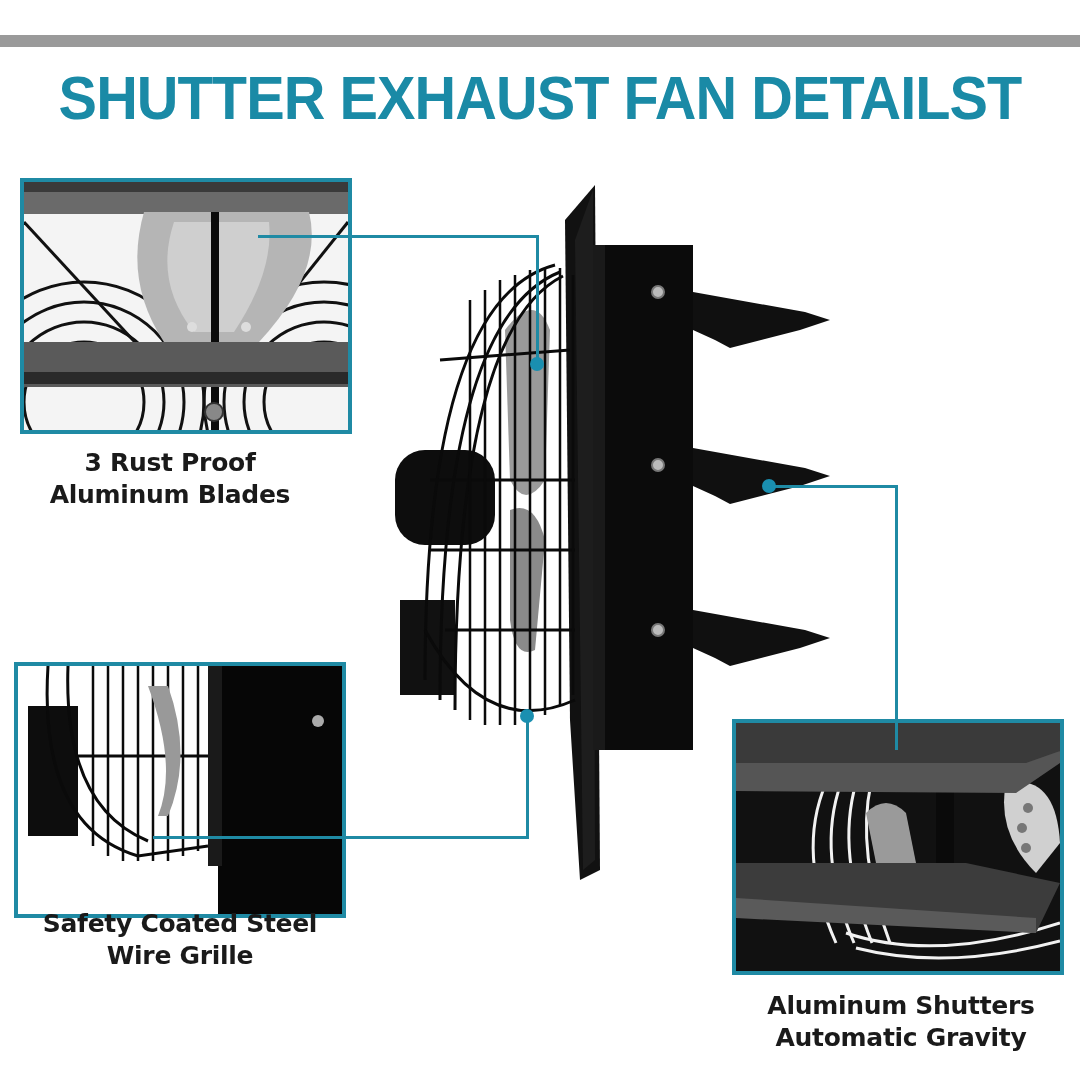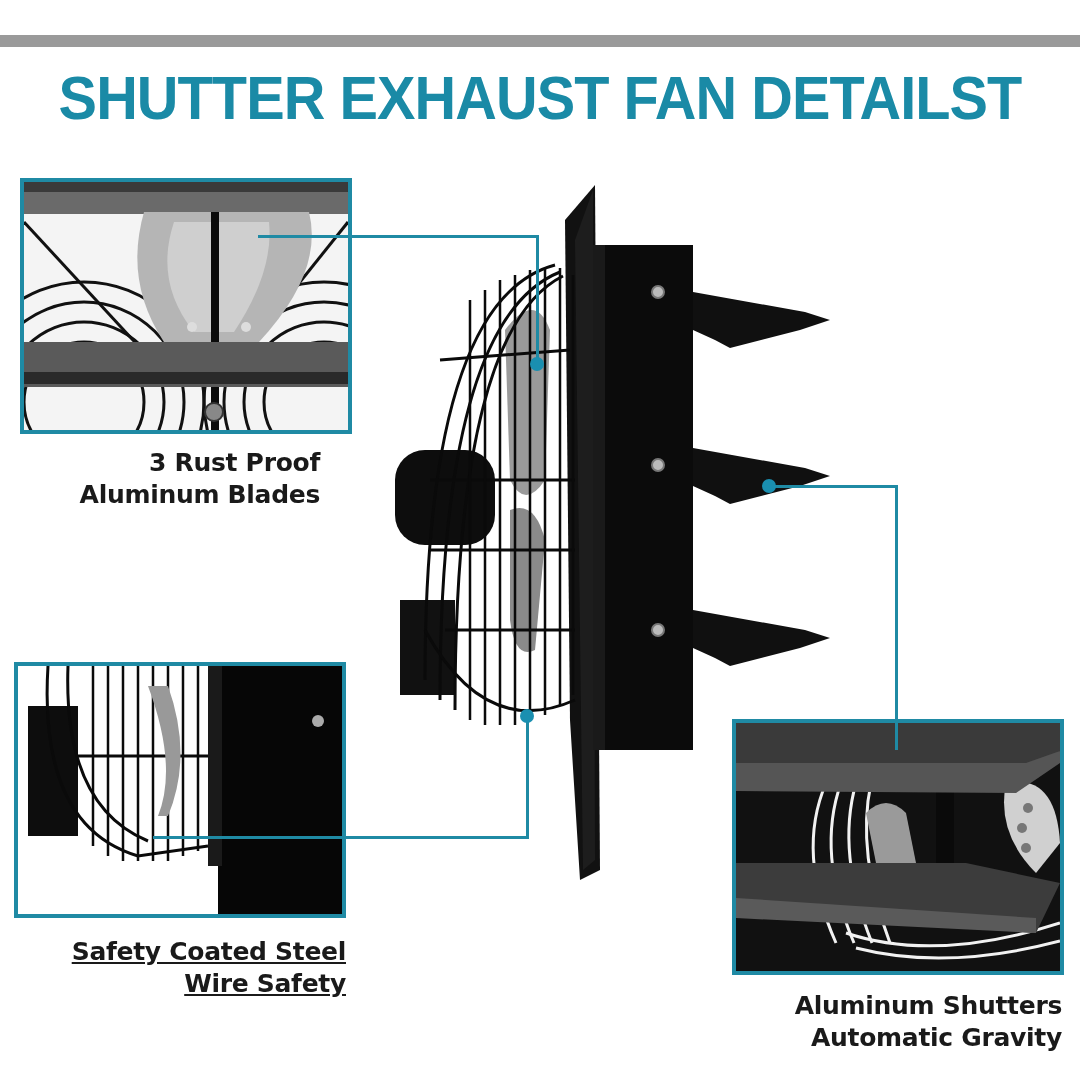--- a/index.html
+++ b/index.html
@@ -1,20 +1,20 @@
 <!DOCTYPE html>
 <html><head>
 <meta charset="utf-8">
 <style>
   html,body{margin:0;padding:0;background:#ffffff;}
   body{width:1080px;height:1080px;position:relative;overflow:hidden;font-family:"Liberation Sans",sans-serif;}
   .topbar{position:absolute;left:0;top:35px;width:1080px;height:12px;background:#9a9a9a;}
   .title{position:absolute;left:0;top:62px;width:1080px;text-align:center;font-family:"Liberation Sans",sans-serif;font-weight:700;font-size:62px;letter-spacing:-1px;color:#1a8aa6;transform:scaleX(0.93);transform-origin:center;line-height:72px;}
   .callout-box{position:absolute;border:4px solid #1f8aa4;box-sizing:border-box;overflow:hidden;background:#fff;}
-  .caption{position:absolute;text-align:right;font-family:"DejaVu Sans",sans-serif;font-weight:700;font-size:25px;line-height:32px;color:#1a1a1a;letter-spacing:-0.3px;}
+  .caption{position:absolute;text-align:center;font-family:"DejaVu Sans",sans-serif;font-weight:700;font-size:25px;line-height:32px;color:#1a1a1a;letter-spacing:-0.3px;}
   .line{position:absolute;background:#1f8aa4;}
   .dot{position:absolute;width:14px;height:14px;border-radius:50%;background:#1a8fb0;}
   svg{display:block;}
 </style>
 </head>
 <body>
 
 <div class="topbar"></div>
 <div class="title">SHUTTER EXHAUST FAN DETAILST</div>
 
@@ -118,23 +118,23 @@
       <line x1="105" y1="0" x2="105" y2="195"></line>
         <line x1="120" y1="0" x2="120" y2="195"></line>
       <line x1="135" y1="0" x2="135" y2="195"></line>
         <line x1="150" y1="0" x2="150" y2="195"></line>
       <line x1="165" y1="0" x2="165" y2="190"></line>
         <line x1="180" y1="0" x2="180" y2="185"></line>
     </g>
     <path d="M130,20 Q160,100 140,150 L150,150 Q175,90 150,20 Z" fill="#999"></path>
   </svg>
 </div>
-<div class="caption" style="left:14px;top:936px;width:332px;text-decoration:underline;">
+<div class="caption" style="left:14px;top:908px;width:332px;">
   <div>Safety Coated Steel</div>
-  <div>Wire Safety</div>
+  <div>Wire Grille</div>
 </div>
 
 <div class="line" style="left:153px;top:836px;width:376px;height:3px;"></div>
 <div class="line" style="left:526px;top:716px;width:3px;height:123px;"></div>
 <div class="dot" style="left:520px;top:709px;"></div>
 
 <div class="callout-box" style="left:732px;top:719px;width:332px;height:256px;">
   <svg width="324" height="248" viewBox="0 0 324 248">
     <rect width="324" height="248" fill="#111"></rect>
     <g fill="none" stroke="#f2f2f2" stroke-width="3">

